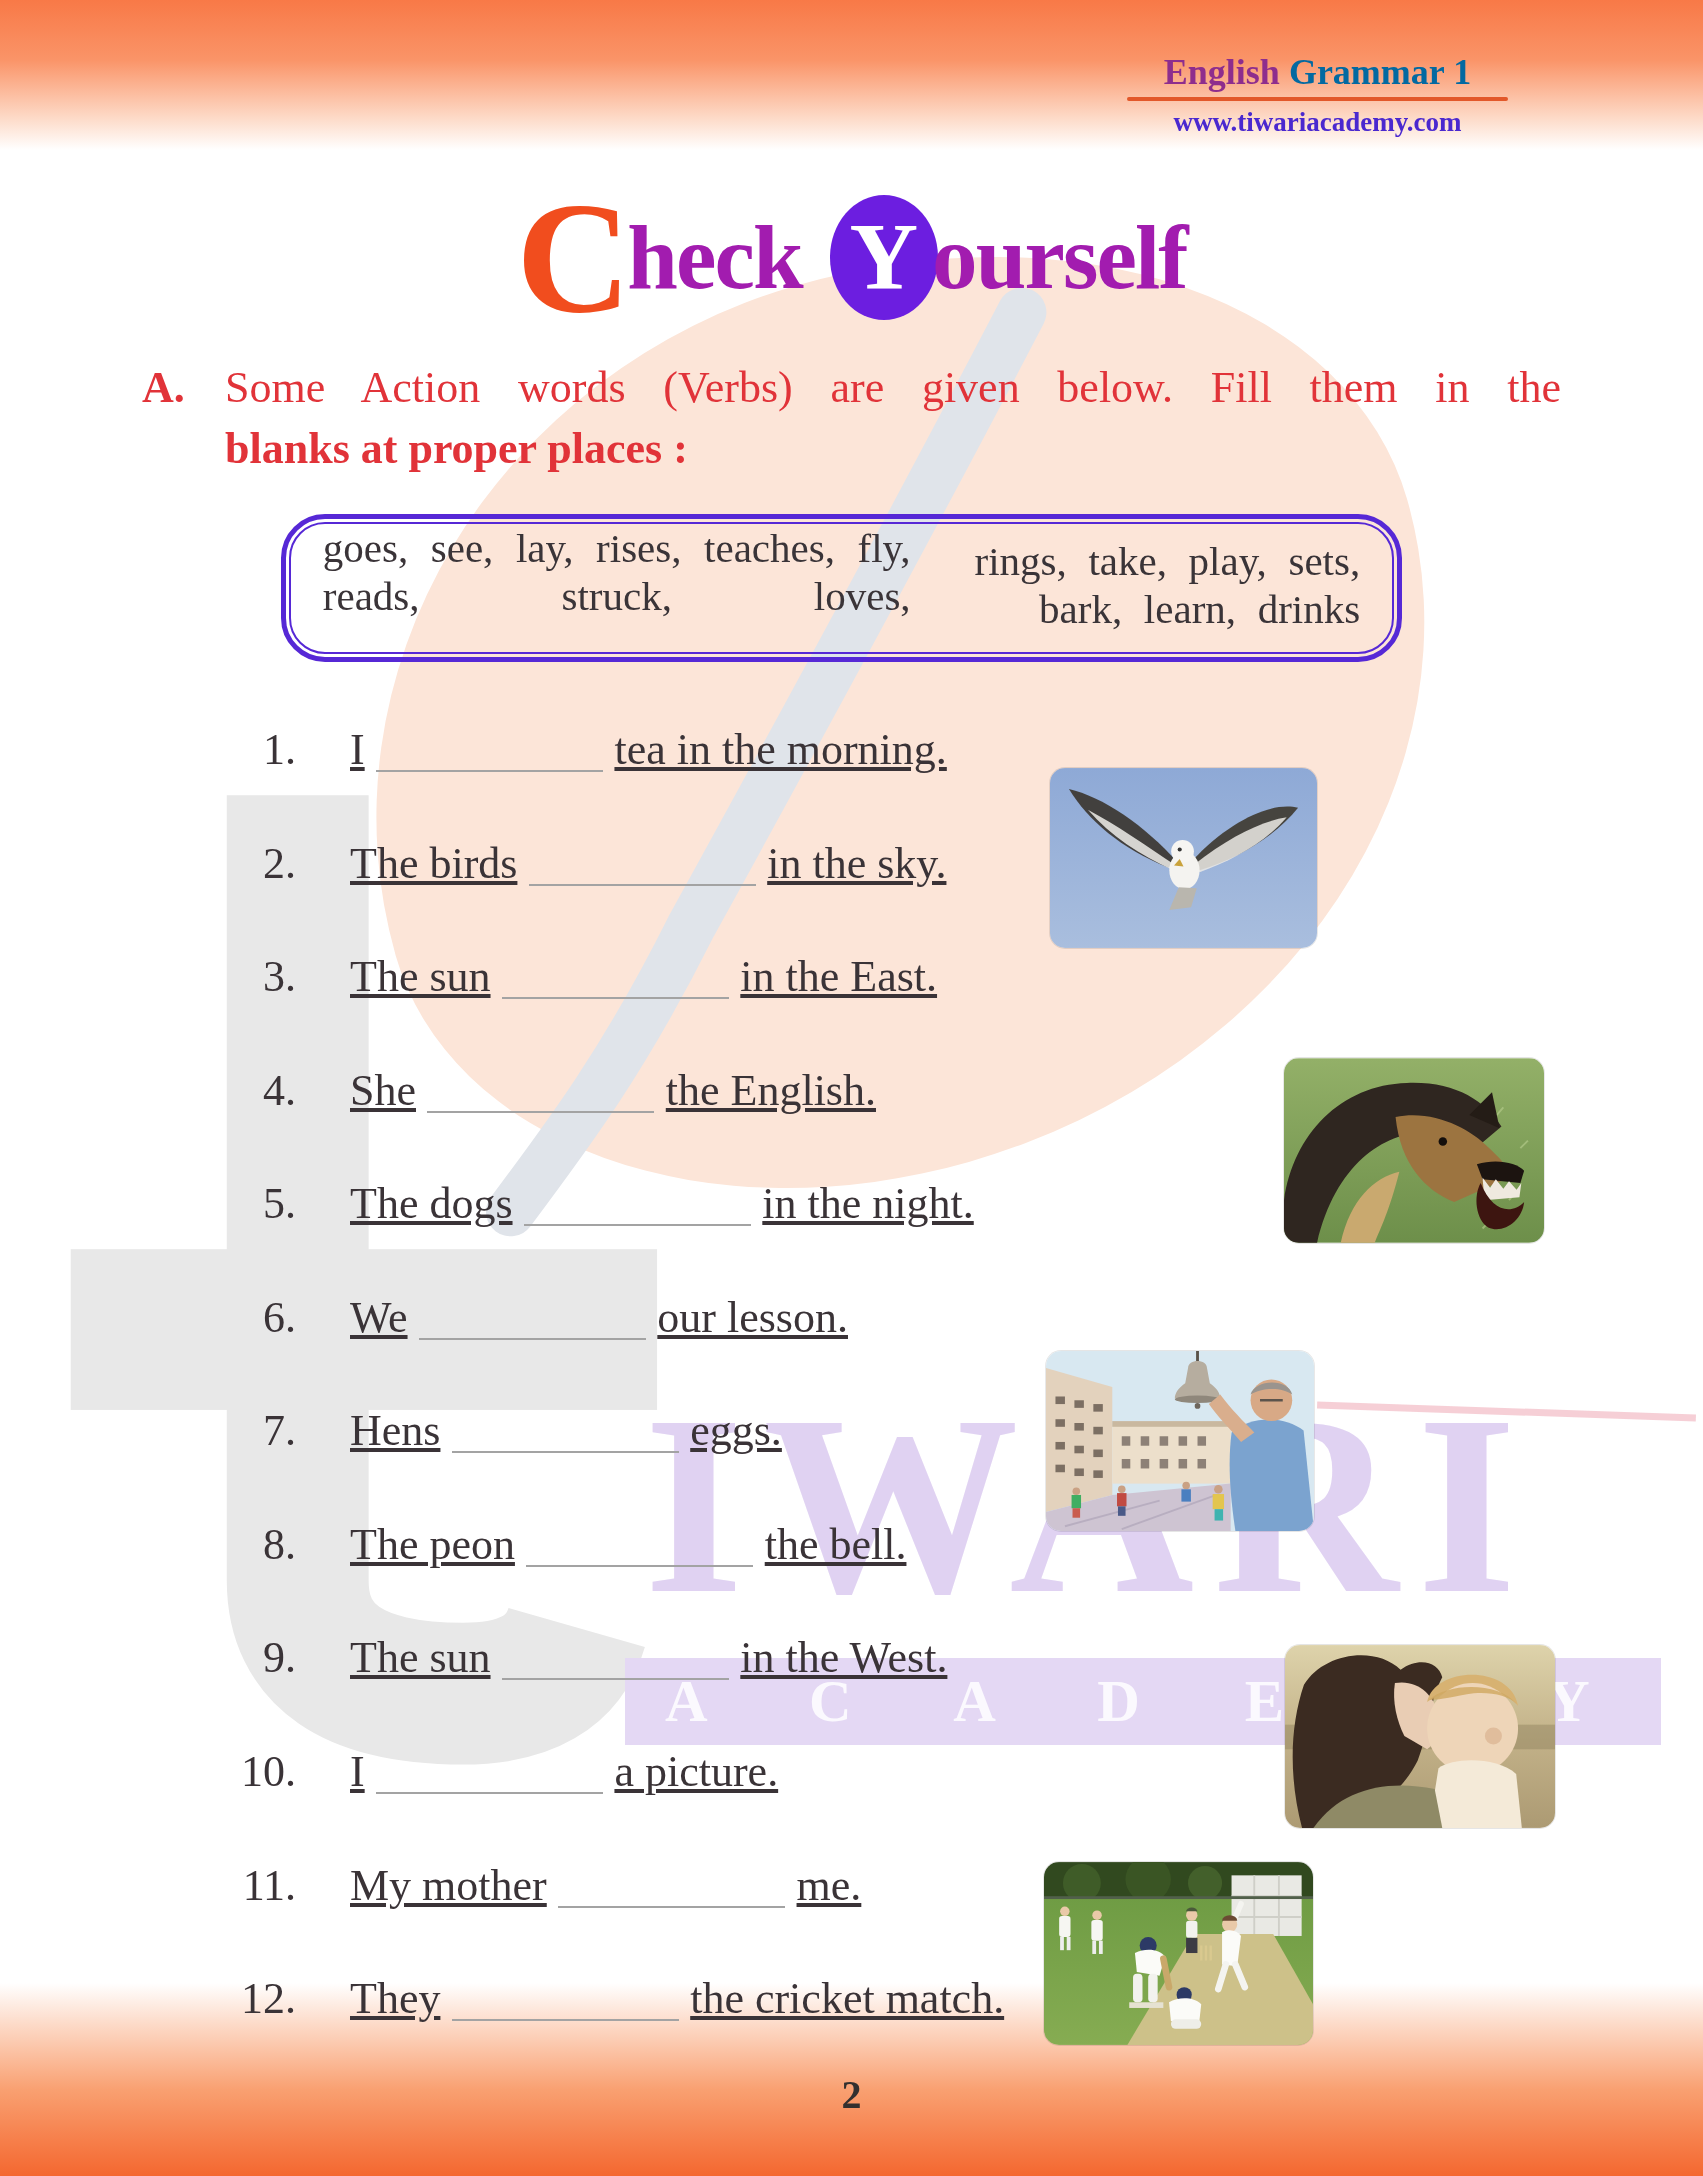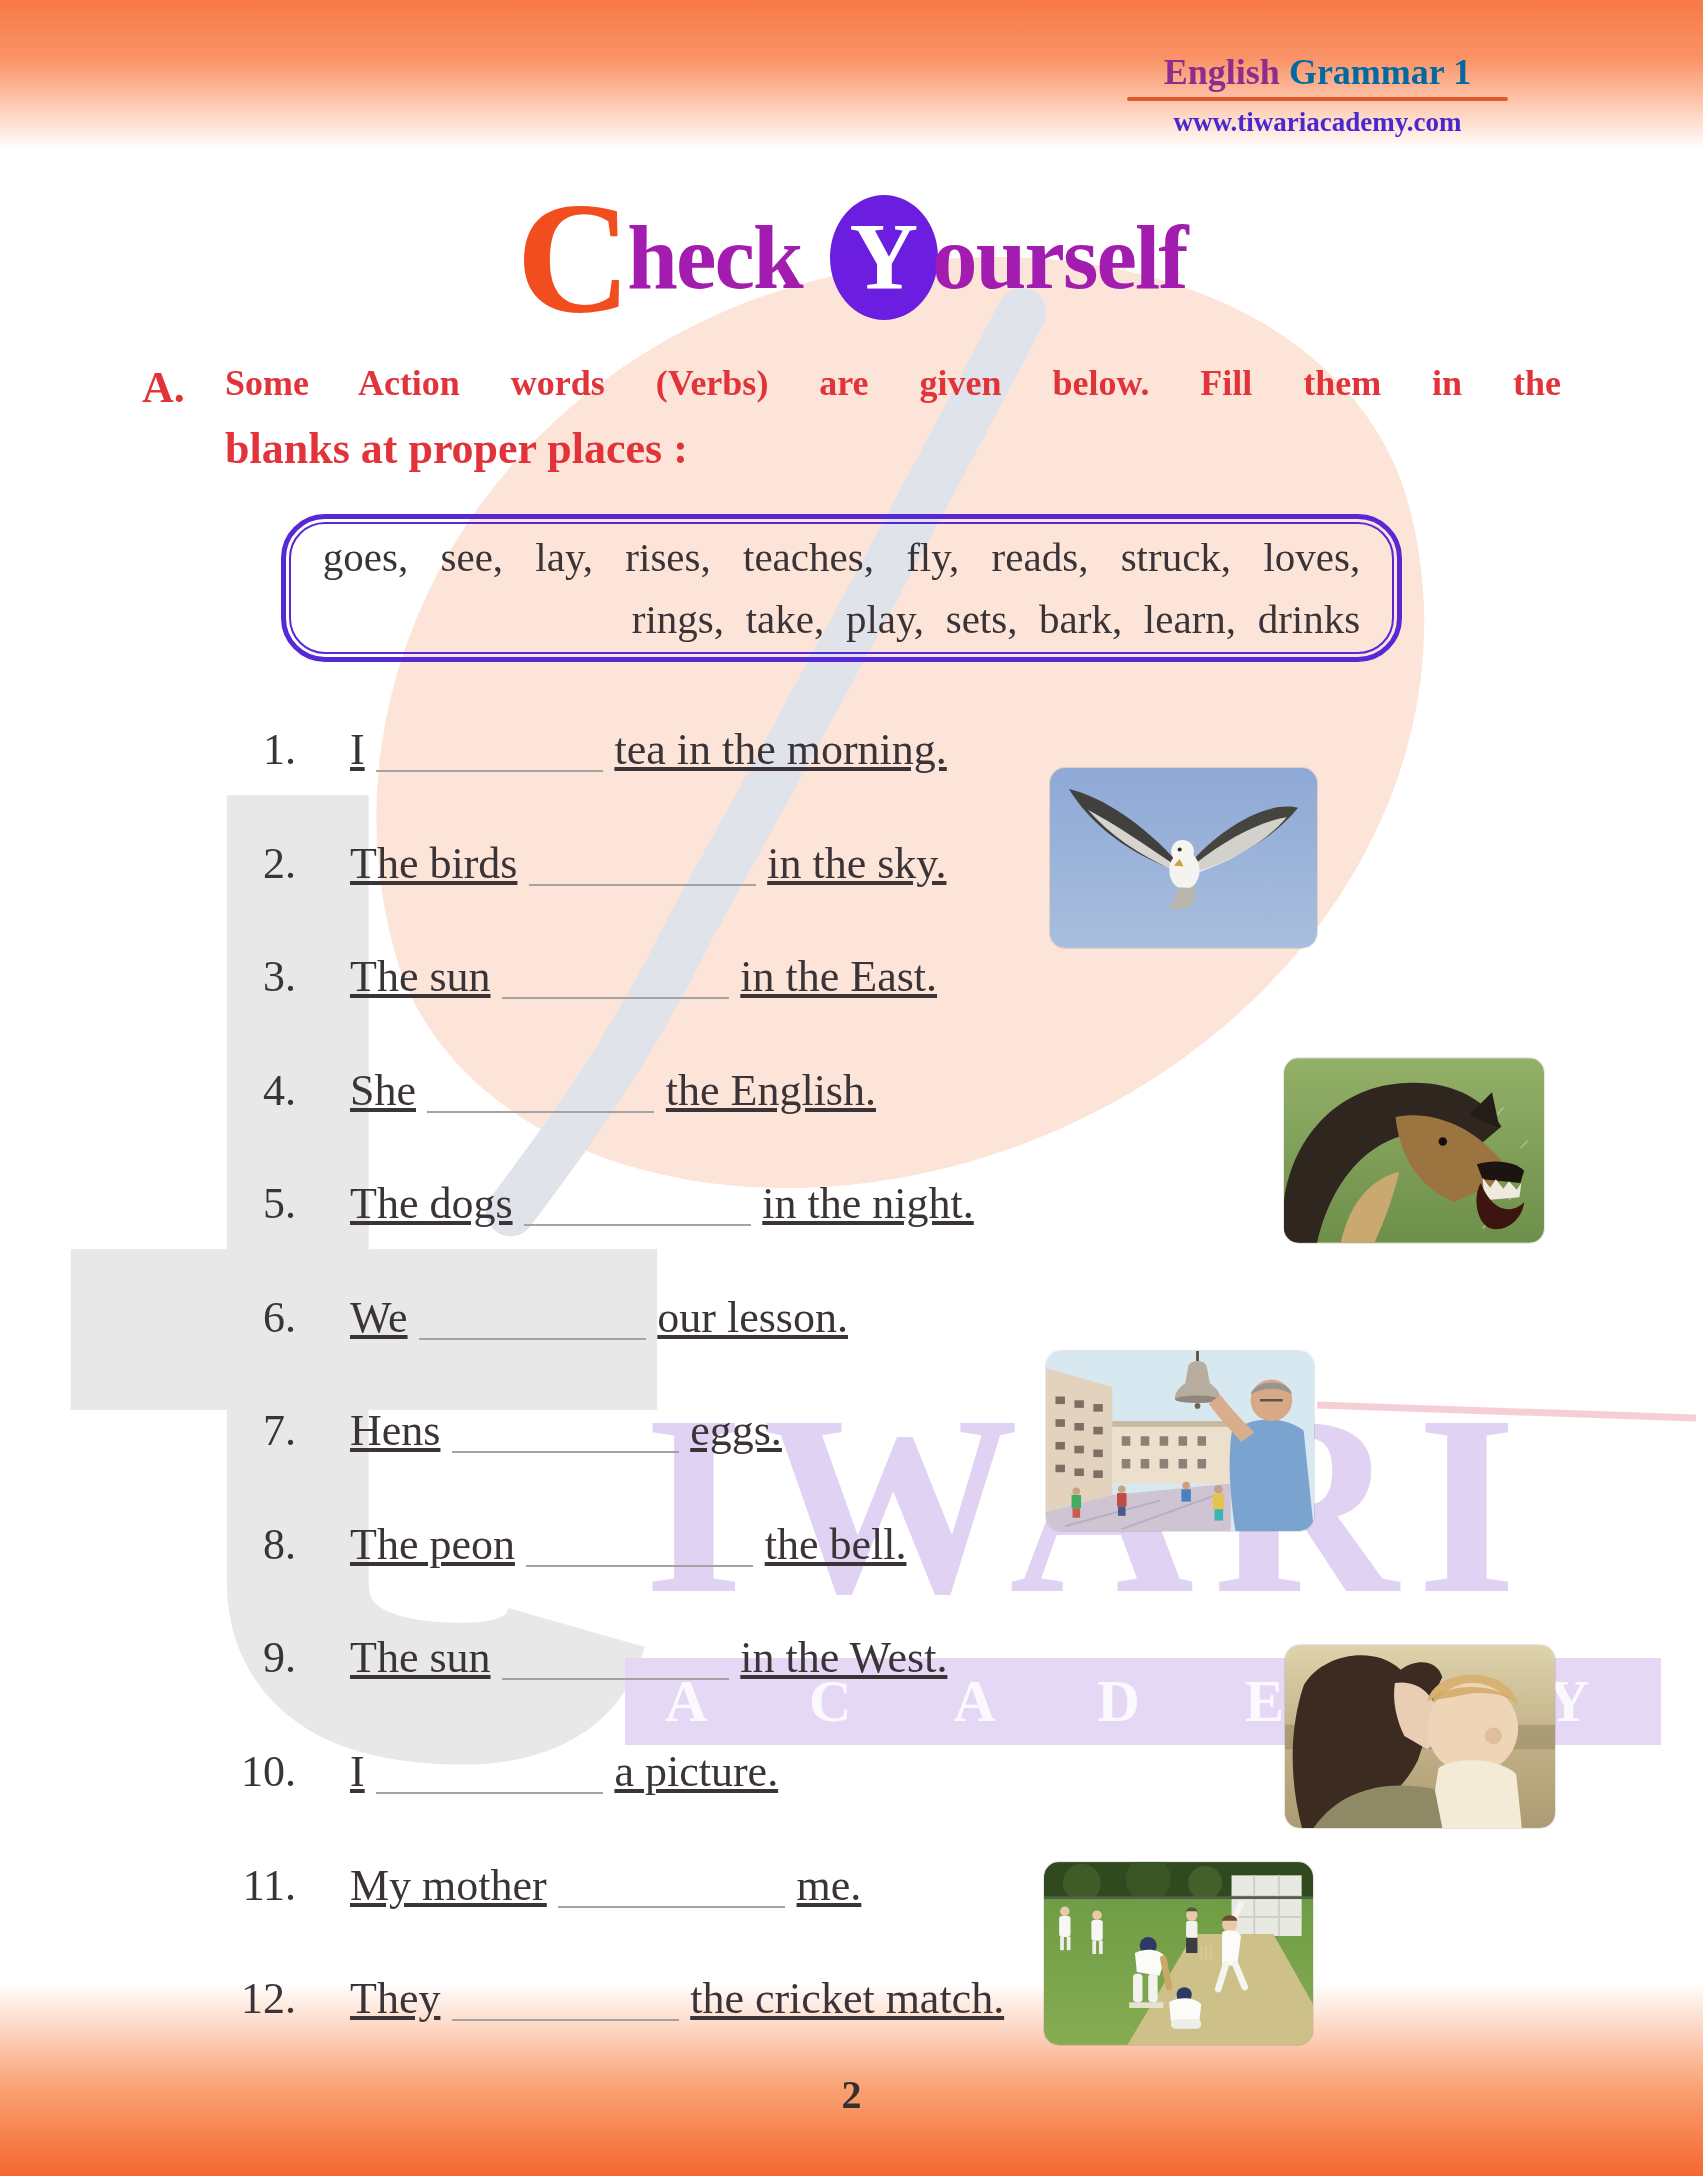--- a/index.html
+++ b/index.html
@@ -32,28 +32,28 @@
   
   .title{position:absolute;left:0;top:178px;width:1703px;display:flex;justify-content:center;
          align-items:center;z-index:2;}
   .title .bigC{font-size:159px;font-weight:bold;color:#f14d1e;line-height:1;margin-right:-3.8px;}
   .title .word{font-size:91px;font-weight:bold;color:#a21caf;line-height:1;letter-spacing:-1.9px;}
   .title .ybub{width:108px;height:125px;background:#6c1ee0;border-radius:50%;display:flex;
          align-items:center;justify-content:center;margin-left:28px;margin-right:-5.7px;}
   .title .ybub span{font-size:95px;font-weight:bold;color:#ffffff;line-height:1;}
   
   .secA-label{position:absolute;left:142px;top:362px;font-size:44px;font-weight:bold;color:#e13339;z-index:2;}
-  .secA-l1{position:absolute;left:225px;top:362px;width:1336px;font-size:36px;font-weight:bold;
+  .secA-l1{position:absolute;left:225px;top:362px;width:1336px;font-size:44px;font-weight:normal;
            color:#e13339;text-align:justify;text-align-last:justify;z-index:2;}
   .secA-l2{position:absolute;left:225px;top:423px;font-size:44px;font-weight:bold;color:#e13339;z-index:2;}
   
   .wbox{position:absolute;left:281px;top:514px;width:1121px;height:148px;border:5.7px solid #5628d6;
         border-radius:44px;box-sizing:border-box;z-index:2;background:transparent;}
   .wbox-inner{position:absolute;left:2.8px;top:2.8px;right:2.8px;bottom:2.8px;border:2.8px solid #5628d6;
-        border-radius:36px;display:flex;flex-direction:column;justify-content:center;
+        border-radius:36px;display:flex;flex-direction:row;justify-content:center;
         padding:0 32px;box-sizing:border-box;}
   .wbox-l1{font-size:41px;color:#3a3438;word-spacing:11.4px;text-align:justify;text-align-last:justify;}
   .wbox-l2{font-size:41px;color:#3a3438;word-spacing:11.4px;text-align:right;margin-top:13.2px;}
   
   .q{position:absolute;left:213px;width:1192px;font-size:44px;color:#3a3337;z-index:2;white-space:nowrap;text-decoration:underline;}
   .q .num{display:inline-block;width:83px;text-align:right;margin-right:54px;}
   .q .blank{display:inline-block;width:227px;height:42px;border-bottom:2.8px solid #a3a3a3;
             vertical-align:-7.6px;margin:0 11.4px;}
   
   .photo{position:absolute;border-radius:15px;overflow:hidden;z-index:3;box-shadow:0 0 0 0.9px rgba(0,0,0,.10);}

